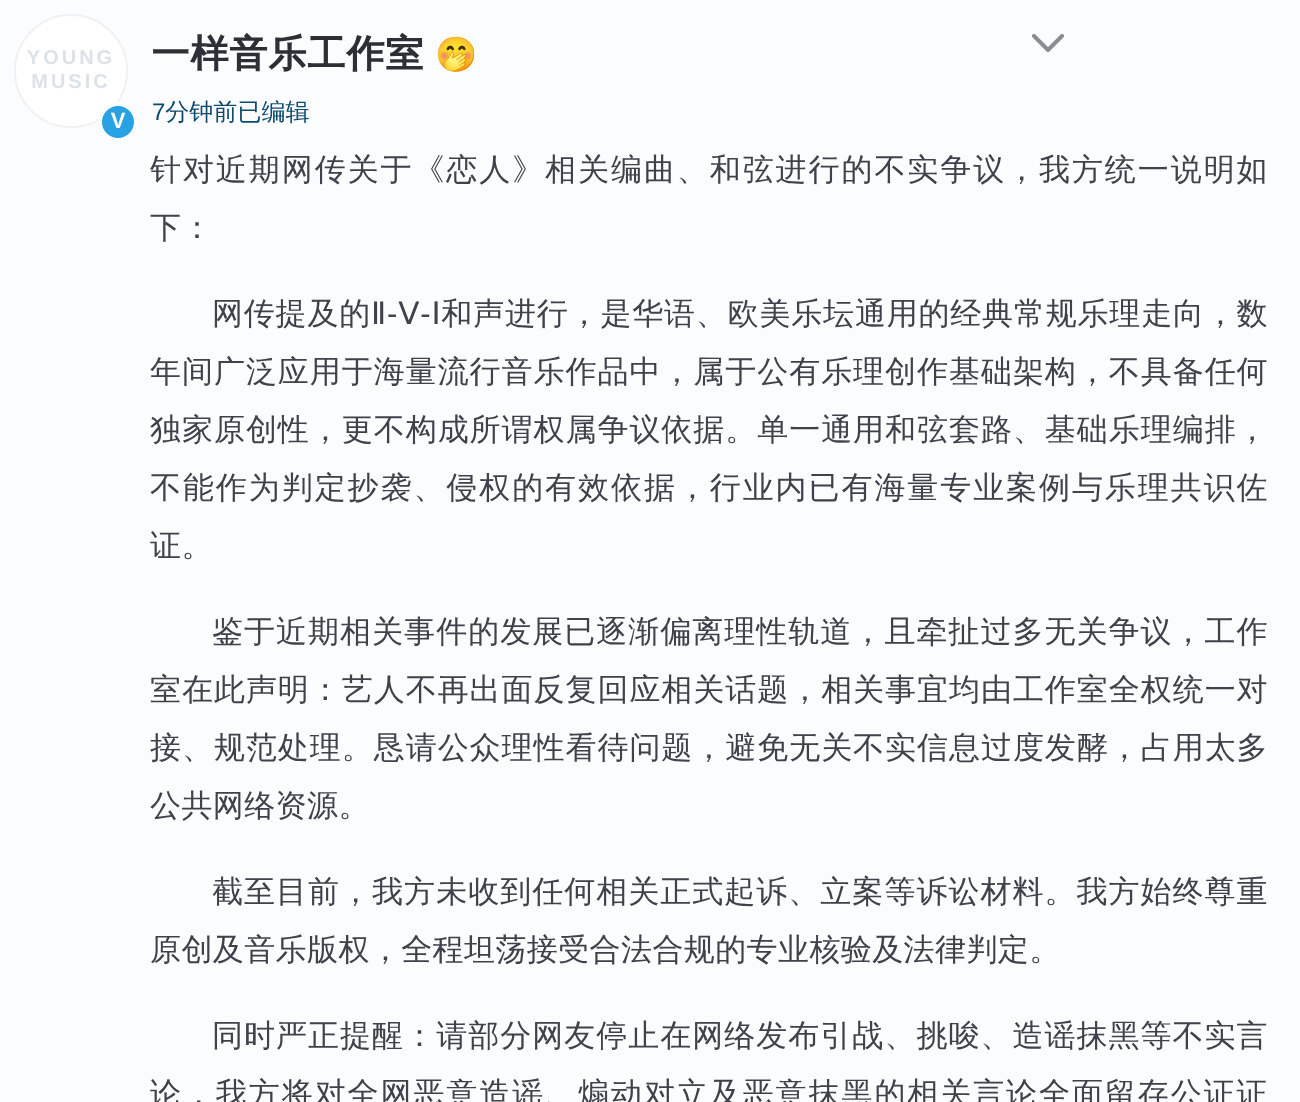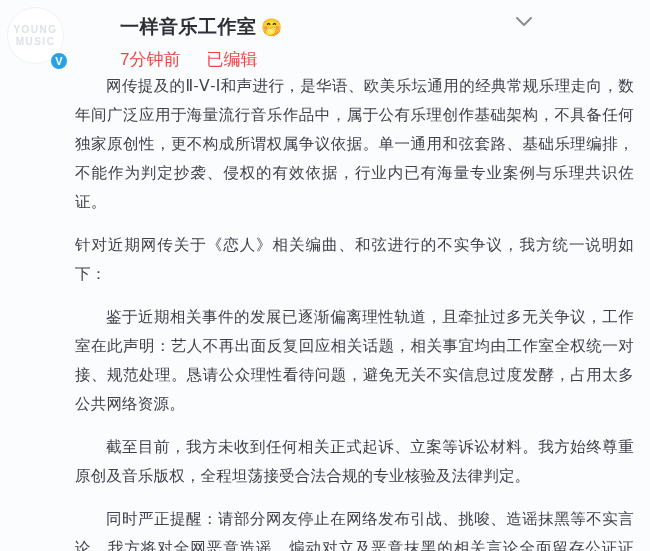--- a/index.html
+++ b/index.html
@@ -23,27 +23,27 @@
   .avatar span {
     font-size: 10px; letter-spacing: 1.5px; color: #dde1e8; font-weight: bold; line-height: 11px;
   }
   .badge {
     position: absolute; right: -2px; bottom: -2px;
     width: 20px; height: 20px; border-radius: 50%;
     background: #28a2e3; border: 2px solid #fbfcfe;
     color: #ffffff; font-size: 11px; font-weight: bold;
     display: flex; align-items: center; justify-content: center;
   }
-  .head-main { position: absolute; left: 76px; top: 14px; right: 50px; margin-left: 44px; }
+  .head-main { position: absolute; left: 76px; top: 14px; right: 50px; }
   .name-row { display: flex; align-items: center; gap: 5px; }
   .username {
     font-size: 19px; font-weight: bold; color: #2e2e36; letter-spacing: 0.5px; cursor: pointer;
   }
   .emoji { font-size: 17px; line-height: 17px; }
-  .meta-row { margin-top: 8px; font-size: 17px; color: #ef4444; display: flex; gap: 26px; }
+  .meta-row { margin-top: 8px; font-size: 12px; color: #0c4a6e; display: flex; gap: 0; }
   .more {
     position: absolute; right: 11px; top: 11px; width: 22px; height: 22px;
     display: flex; align-items: center; justify-content: center; cursor: pointer;
   }
 
   
   .body {
     position: absolute; left: 75px; top: 71px; width: 559px;
     font-size: 15.5px; line-height: 29px; color: #40414b;
     text-align: justify; letter-spacing: 0.2px;
@@ -80,20 +80,20 @@
 
     <div class="more">
       <svg width="16" height="10" viewBox="0 0 16 10" fill="none">
         <polyline points="1,1 8,8 15,1" stroke="#8a8d94" stroke-width="2" stroke-linecap="round" stroke-linejoin="round" fill="none"></polyline>
       </svg>
     </div>
 
   </div>
 
   <div class="body">
+      <p class="para">针对近期网传关于《恋人》相关编曲、和弦进行的不实争议，我方统一说明如下：</p>
       <p class="para indent">网传提及的Ⅱ-Ⅴ-Ⅰ和声进行，是华语、欧美乐坛通用的经典常规乐理走向，数年间广泛应用于海量流行音乐作品中，属于公有乐理创作基础架构，不具备任何独家原创性，更不构成所谓权属争议依据。单一通用和弦套路、基础乐理编排，不能作为判定抄袭、侵权的有效依据，行业内已有海量专业案例与乐理共识佐证。</p>
-      <p class="para">针对近期网传关于《恋人》相关编曲、和弦进行的不实争议，我方统一说明如下：</p>
       <p class="para indent">鉴于近期相关事件的发展已逐渐偏离理性轨道，且牵扯过多无关争议，工作室在此声明：艺人不再出面反复回应相关话题，相关事宜均由工作室全权统一对接、规范处理。恳请公众理性看待问题，避免无关不实信息过度发酵，占用太多公共网络资源。</p>
       <p class="para indent">截至目前，我方未收到任何相关正式起诉、立案等诉讼材料。我方始终尊重原创及音乐版权，全程坦荡接受合法合规的专业核验及法律判定。</p>
       <p class="para indent">同时严正提醒：请部分网友停止在网络发布引战、挑唆、造谣抹黑等不实言论，我方将对全网恶意造谣、煽动对立及恶意抹黑的相关言论全面留存公证证据，并将随时依法启动诉讼追责流程，坚决维护自身合法权益。</p>
     </div>
 
 </div>
 
 </body></html>

